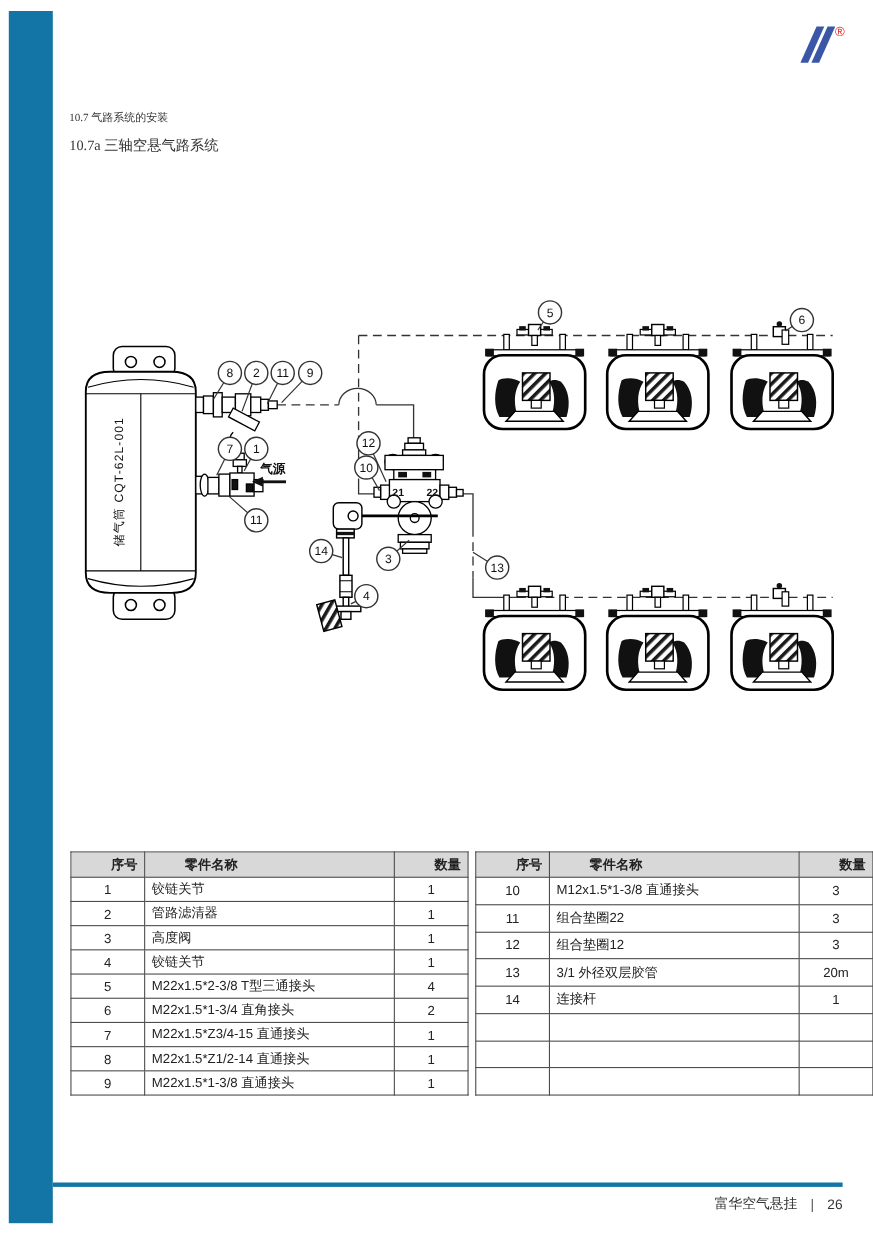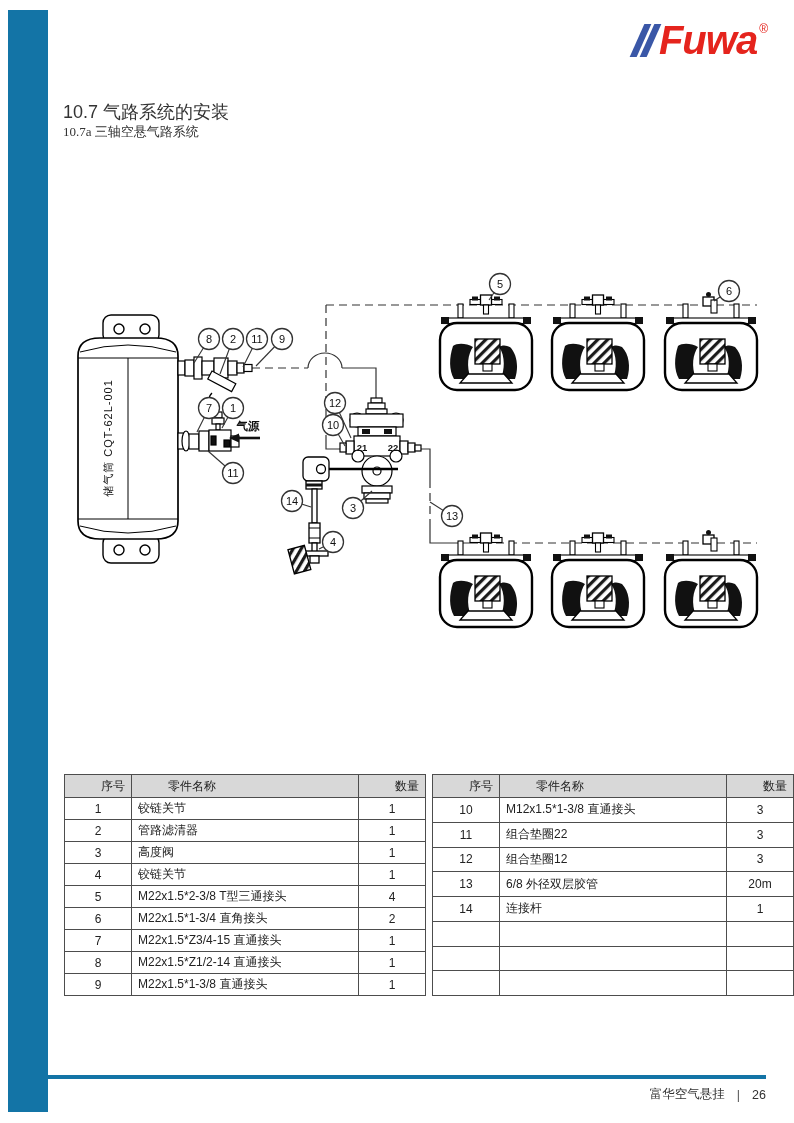--- a/index.html
+++ b/index.html
@@ -8,45 +8,44 @@
     font-family:"Liberation Sans",sans-serif;overflow:hidden;color:#333;
   }
   .sidebar{position:absolute;left:8px;top:10px;width:40px;height:1102px;background:var(--accent,#1374A6);}
   
   .logo{position:absolute;top:20px;right:26px;display:flex;align-items:flex-start;}
   .logo .slash{width:7px;height:33px;background:var(--logo-blue,#3A57A7);transform:skewX(-24deg);margin-right:3px;margin-top:4px;}
   .logo .slash + .slash{margin-right:5px;}
   .logo .word{font-size:40px;font-weight:bold;font-style:italic;color:var(--logo-red,#E5241D);letter-spacing:-1px;line-height:1;}
   .logo .reg{font-size:12px;color:var(--logo-red,#E5241D);margin-top:2px;margin-left:2px;}
   
-  .h-section{position:absolute;left:63px;top:100px;font-size:18px;}
+  .h-section{position:absolute;left:63px;top:100px;font-size:10px;font-family:Liberation Serif, serif;}
   .h-subsection{position:absolute;left:63px;top:123px;font-size:13px;font-family:Liberation Serif, serif;}
   
   #diagram-svg{position:absolute;left:0;top:0;}
   
   .tables{position:absolute;left:64px;top:774px;display:flex;gap:6px;}
   table.parts{border-collapse:collapse;table-layout:fixed;font-size:12px;color:#222;background:#fff;}
   table.parts th,table.parts td{border:1px solid #4d4d4d;height:21px;padding:0 6px;overflow:hidden;white-space:nowrap;}
-  table.parts th{background:var(--th-bg,#D8D8D8);font-weight:normal;height:22px;padding-left:36px;}
+  table.parts th{background:var(--th-bg,#D8D8D8);font-weight:bold;height:22px;padding-left:36px;}
   .c{text-align:center;}
   .l{text-align:left;margin-left:28px;}
   
   .footer-line{position:absolute;left:48px;top:1075px;width:718px;height:4px;background:var(--accent,#1374A6);}
   .footer-text{position:absolute;right:28px;top:1086px;font-size:12.5px;display:flex;align-items:center;}
   .footer-text .div{margin:0 12px;color:#555;}
 </style>
 </head>
 <body style="--accent: #1374A6; --logo-red: #E5241D; --logo-blue: #3A57A7; --th-bg: #D8D8D8;">
 
 <div class="sidebar"></div>
 
 <div class="logo">
   <span class="slash"></span>
   <span class="slash"></span>
-  <span class="word">Fuwa</span>
   <span class="reg">®</span>
 </div>
 
 <div class="h-section">10.7 气路系统的安装</div>
 <div class="h-subsection">10.7a 三轴空悬气路系统</div>
 
 <svg id="diagram-svg" viewBox="0 0 794 1123" width="794" height="1123">
   <defs>
     <pattern id="hatch" width="7" height="7" patternUnits="userSpaceOnUse" patternTransform="rotate(45)">
       <rect width="7" height="7" fill="#fff"></rect>
@@ -373,21 +372,21 @@
           <td class="l">组合垫圈22</td>
           <td class="c">3</td>
         </tr>
         <tr>
           <td class="c">12</td>
           <td class="l">组合垫圈12</td>
           <td class="c">3</td>
         </tr>
         <tr>
           <td class="c">13</td>
-          <td class="l">6/8 外径双层胶管</td>
+          <td class="l">3/1 外径双层胶管</td>
           <td class="c">20m</td>
         </tr>
         <tr>
           <td class="c">14</td>
           <td class="l">连接杆</td>
           <td class="c">1</td>
         </tr>
         <tr>
           <td class="c">&nbsp;</td>
           <td class="l">&nbsp;</td>

